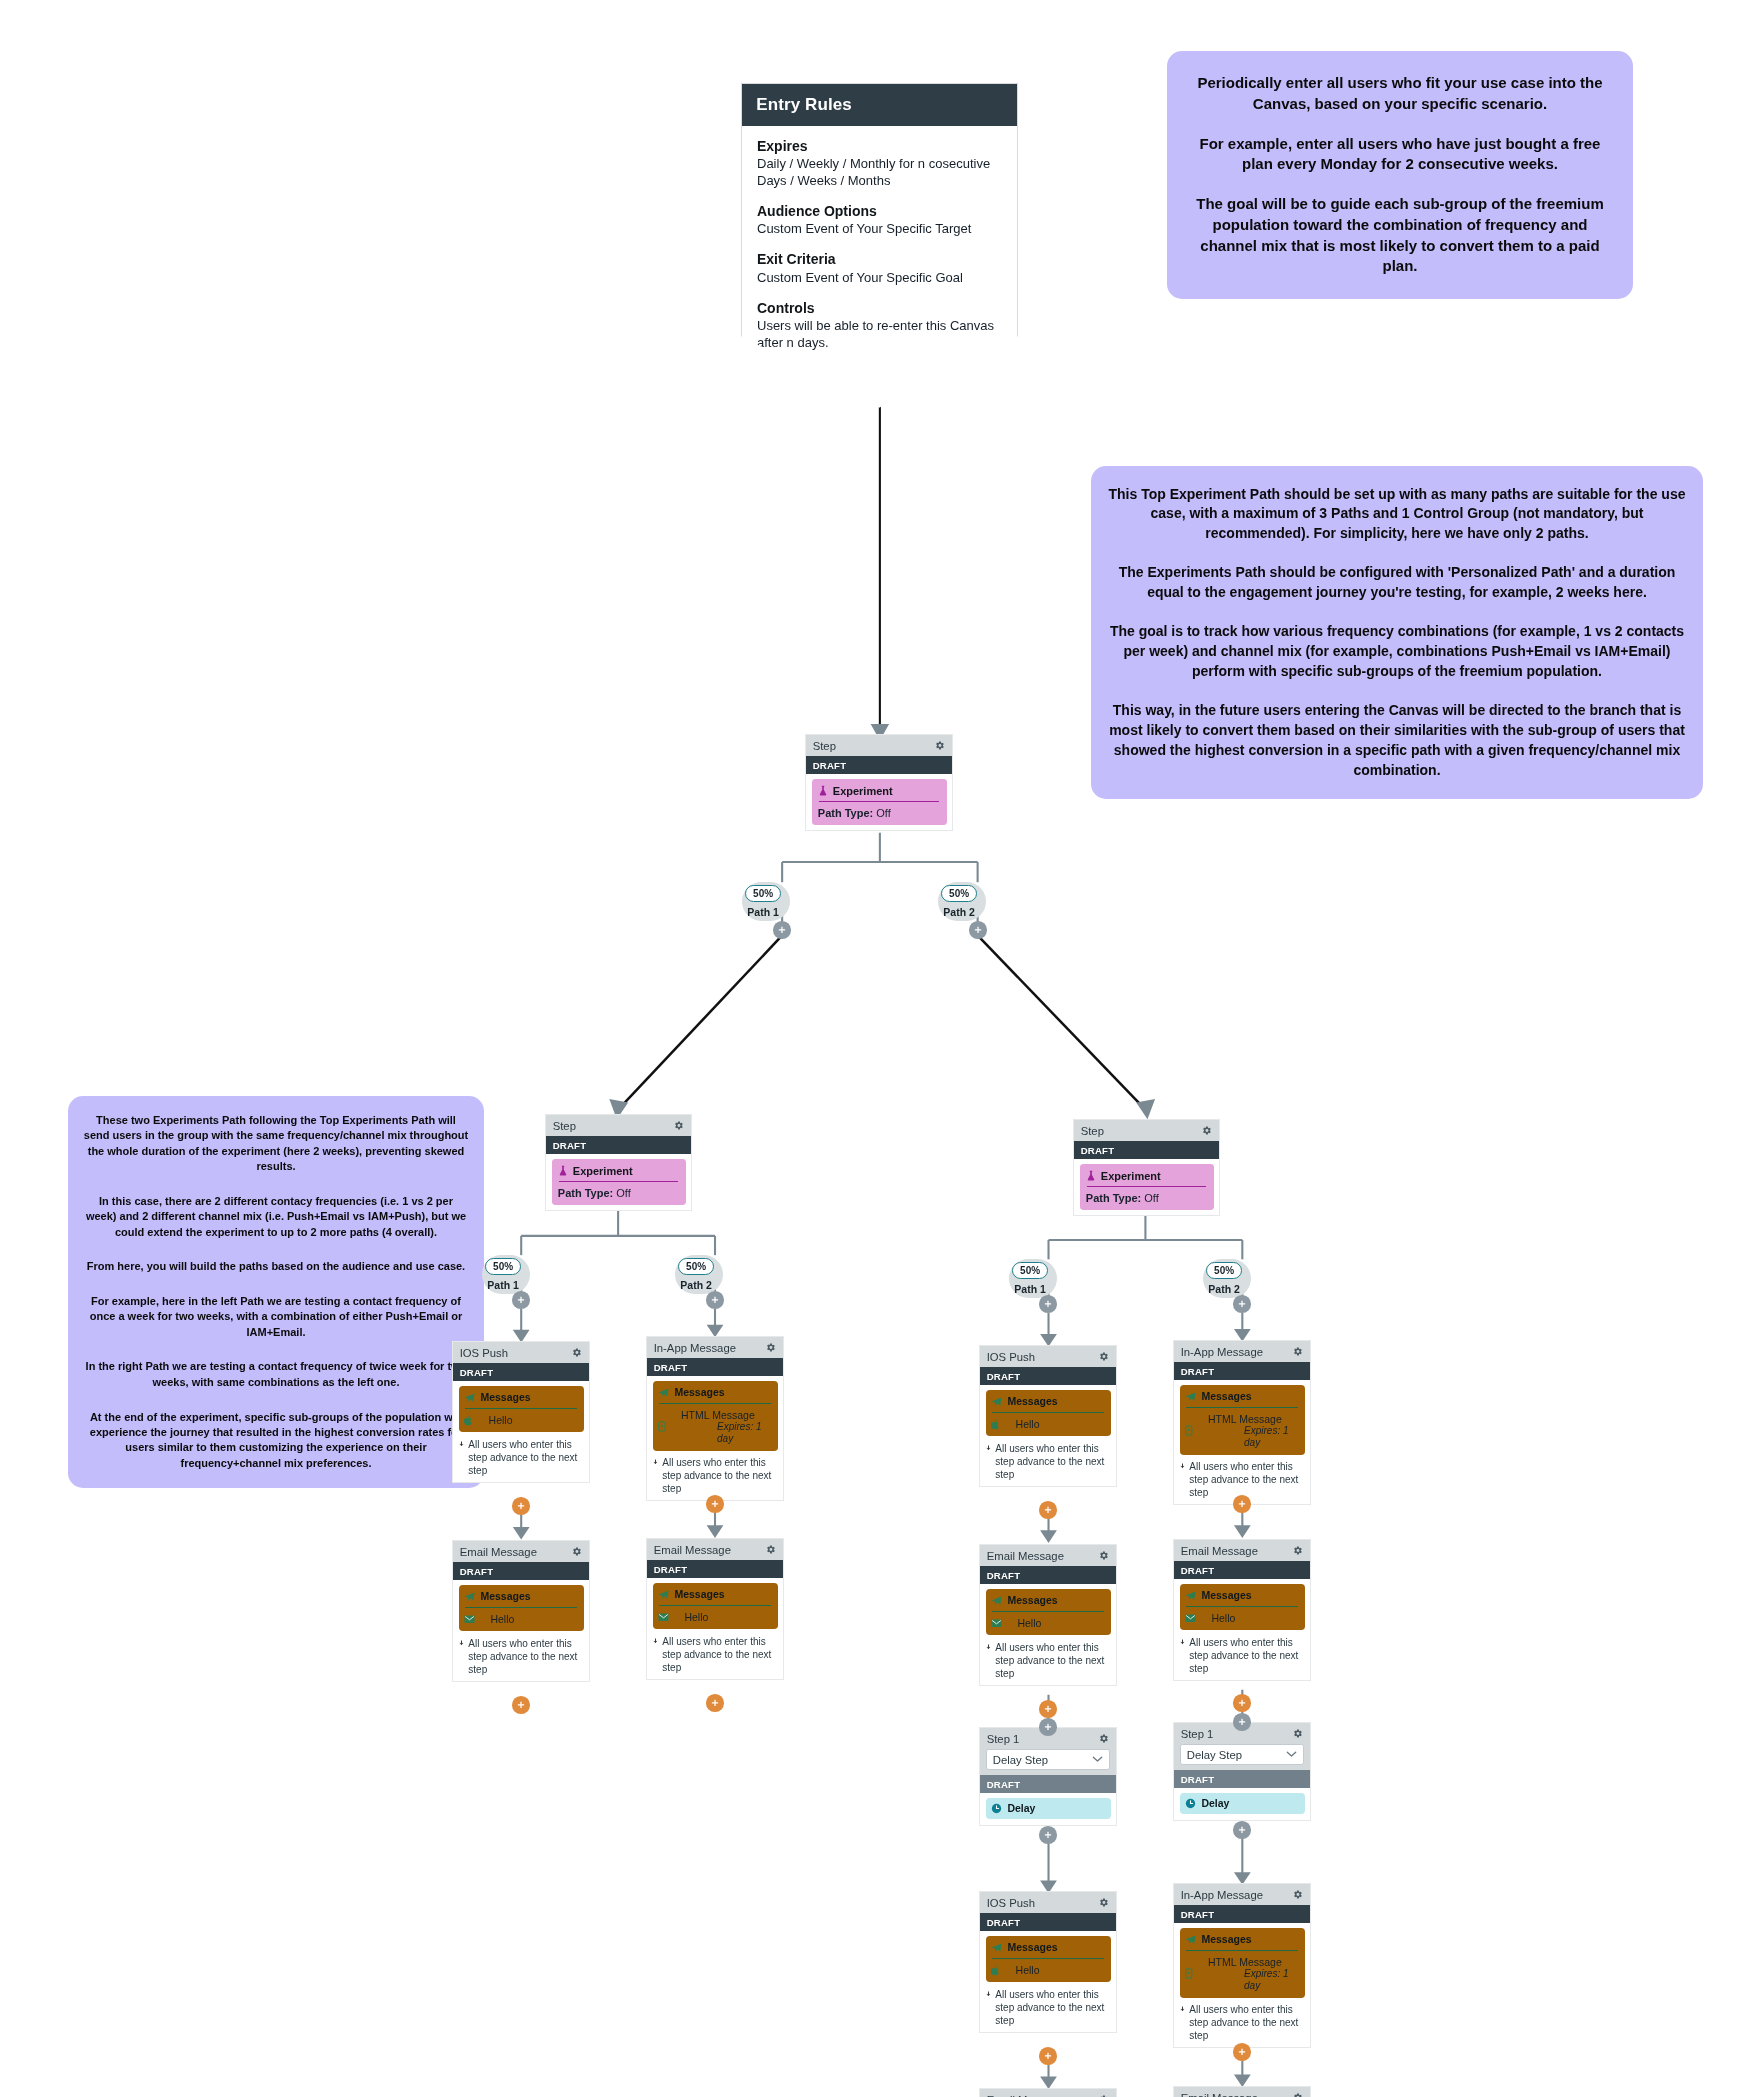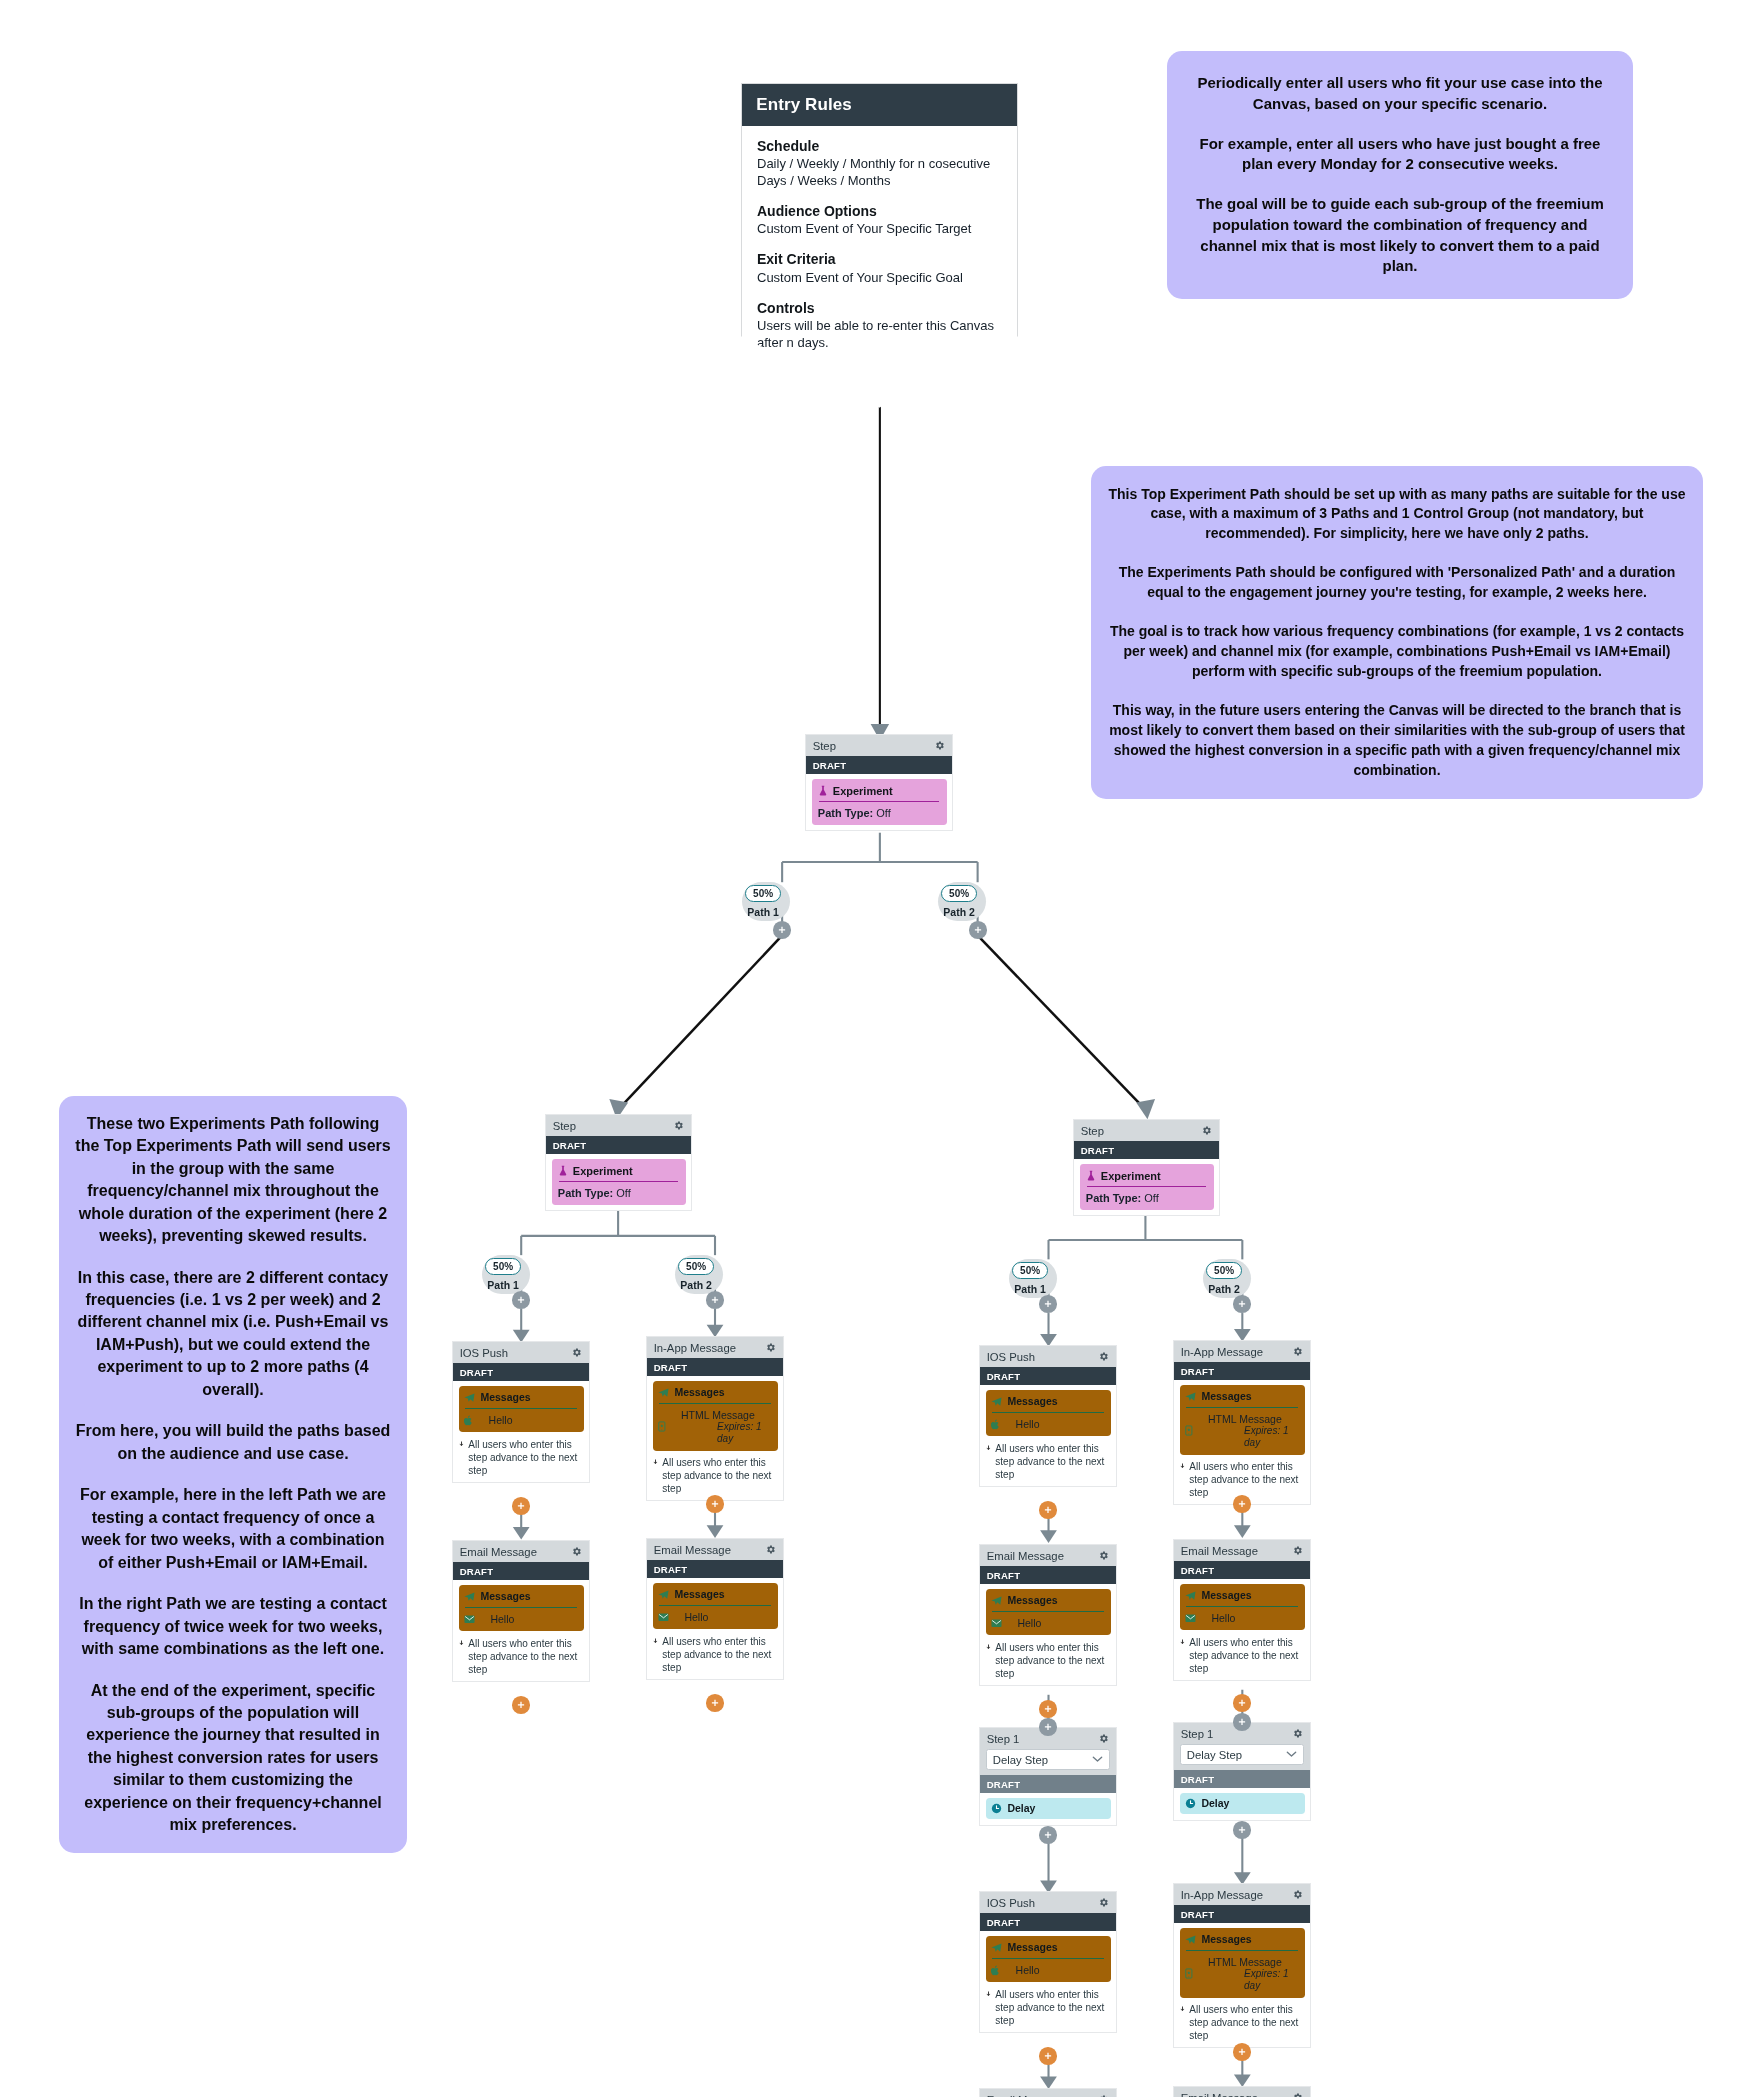--- a/index.html
+++ b/index.html
@@ -135,21 +135,21 @@
     <line x1="2499" y1="4900" x2="2499" y2="4962" stroke="#7b8992" stroke-width="5"></line>
     <polygon points="2479,4950 2519,4950 2499,4980" fill="#7b8992"></polygon>
     <line x1="2961" y1="4895" x2="2961" y2="4957" stroke="#7b8992" stroke-width="5"></line>
     <polygon points="2941,4945 2981,4945 2961,4975" fill="#7b8992"></polygon>
   </svg>
 
   <div class="abs entry-card" style="left:741px;top:83px;">
     <div class="entry-head">Entry Rules</div>
     <div class="entry-body">
       <div class="entry-sec">
-        <h4>Schedule</h4>
+        <h4>Expires</h4>
         <p>Daily / Weekly / Monthly for n cosecutive Days / Weeks / Months</p>
       </div>
       <div class="entry-sec">
         <h4>Audience Options</h4>
         <p>Custom Event of Your Specific Target</p>
       </div>
       <div class="entry-sec">
         <h4>Exit Criteria</h4>
         <p>Custom Event of Your Specific Goal</p>
       </div>
@@ -166,21 +166,21 @@
     <p>The goal will be to guide each sub-group of the freemium population toward the combination of frequency and channel mix that is most likely to convert them to a paid plan.</p>
   </div>
 
   <div class="abs note" style="left:1091px;top:466px;width:612px;font-size:14px;line-height:1.42;padding:18.5px 17px;">
     <p>This Top Experiment Path should be set up with as many paths are suitable for the use case, with a maximum of 3 Paths and 1 Control Group (not mandatory, but recommended). For simplicity, here we have only 2 paths.</p>
     <p>The Experiments Path should be configured with 'Personalized Path' and a duration equal to the engagement journey you're testing, for example, 2 weeks here.</p>
     <p>The goal is to track how various frequency combinations (for example, 1 vs 2 contacts per week) and channel mix (for example, combinations Push+Email vs IAM+Email) perform with specific sub-groups of the freemium population.</p>
     <p>This way, in the future users entering the Canvas will be directed to the branch that is most likely to convert them based on their similarities with the sub-group of users that showed the highest conversion in a specific path with a given frequency/channel mix combination.</p>
   </div>
 
-  <div class="abs note" style="left:59px;top:1096px;width:348px;font-size:16px;line-height:1.4;padding:17px 14.3px;">
+  <div class="abs note" style="left:68px;top:1096px;width:416px;font-size:11px;line-height:1.4;padding:17px 14.3px;">
     <p>These two Experiments Path following the Top Experiments Path will send users in the group with the same frequency/channel mix throughout the whole duration of the experiment (here 2 weeks), preventing skewed results.</p>
     <p>In this case, there are 2 different contacy frequencies (i.e. 1 vs 2 per week) and 2 different channel mix (i.e. Push+Email vs IAM+Push), but we could extend the experiment to up to 2 more paths (4 overall).</p>
     <p>From here, you will build the paths based on the audience and use case.</p>
     <p>For example, here in the left Path we are testing a contact frequency of once a week for two weeks, with a combination of either Push+Email or IAM+Email.</p>
     <p>In the right Path we are testing a contact frequency of twice week for two weeks, with same combinations as the left one.</p>
     <p>At the end of the experiment, specific sub-groups of the population will experience the journey that resulted in the highest conversion rates for users similar to them customizing the experience on their frequency+channel mix preferences.</p>
   </div>
 
   <div class="abs card" style="left:805px;top:734px;width:148px;">
     <div class="card-head">

